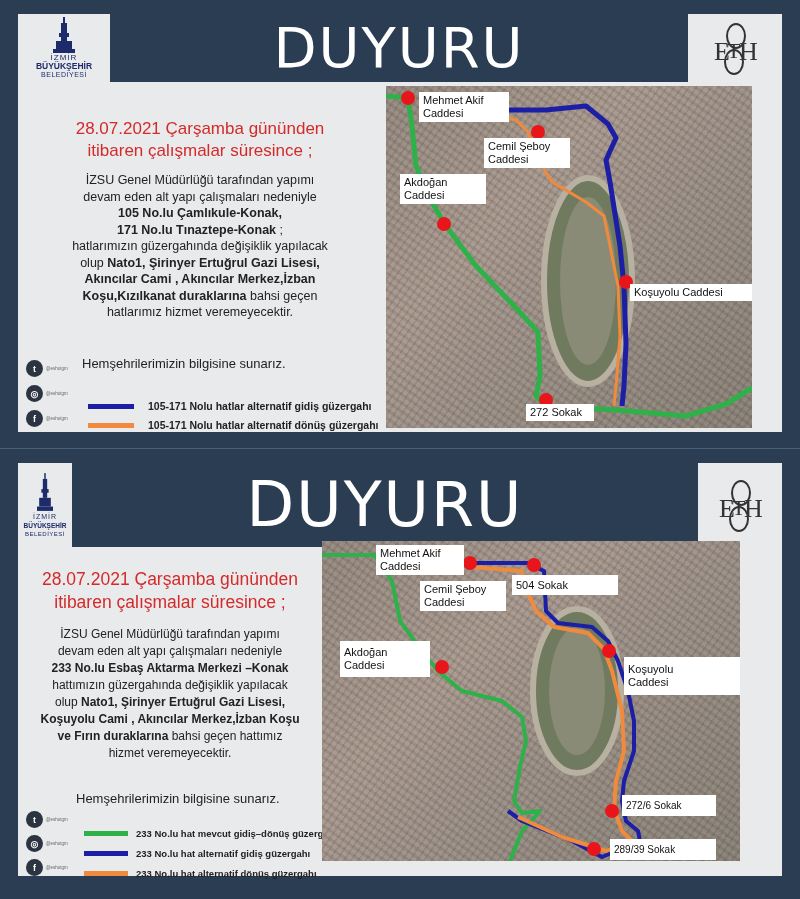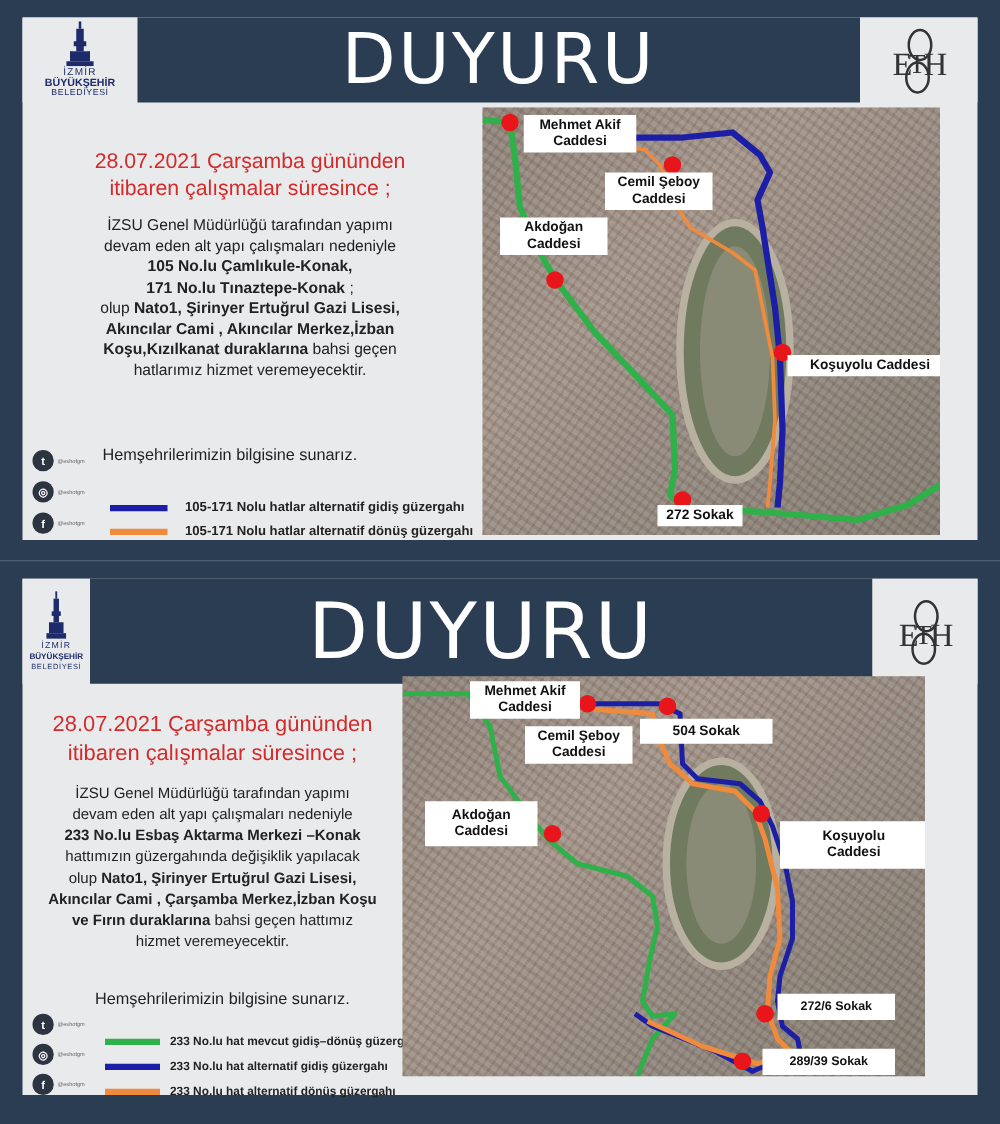--- a/index.html
+++ b/index.html
@@ -32,22 +32,22 @@
   .social .ic { width: 17px; height: 17px; border-radius: 50%; background: #2b3440; display: flex;
     align-items: center; justify-content: center; color: #fff; font-size: 9px; font-weight: bold; }
   .social .handle { font-size: 4.5px; color: #666; margin-left: 3px; }
 
   .map { position: absolute; overflow: hidden;
     background:
       repeating-linear-gradient(35deg, rgba(120,90,80,0.18) 0 3px, rgba(200,190,180,0.10) 3px 7px),
       repeating-linear-gradient(-55deg, rgba(90,80,70,0.16) 0 2px, rgba(220,210,200,0.06) 2px 6px),
       linear-gradient(135deg, #8d837a 0%, #a4968c 35%, #938a82 60%, #7f7a70 100%); }
   .map svg { position: absolute; left: 0; top: 0; }
-  .map-label { position: absolute; background: #fff; color: #111; font-weight: bold; font-size: 11px;
-    text-align: center; line-height: 13px; padding: 2px 4px; }
+  .map-label { position: absolute; background: #fff; color: #111; font-weight: normal; font-size: 11px;
+    text-align: left; line-height: 13px; padding: 2px 4px; }
 </style>
 </head>
 <body>
 
 <section class="panel p1">
   <div class="inner" style="left:18px; top:14px; width:764px; height:418px;"></div>
 
   <div class="logo-box" style="left:18px; top:14px; width:92px; height:68px;">
     <svg width="22" height="36" viewBox="0 0 22 36">
       <rect x="10" y="0" width="2" height="6" fill="#1e2b6b"></rect>
@@ -74,20 +74,21 @@
   </div>
 
   <div class="text-col" style="left:20px; top:118px; width:360px;">
     <div class="date-head">28.07.2021 Çarşamba gününden</div>
     <div class="date-head">itibaren çalışmalar süresince ;</div>
     <div class="body-text">
       <div>İZSU Genel Müdürlüğü tarafından yapımı</div>
       <div>devam eden  alt yapı çalışmaları nedeniyle</div>
       <div><b>105 No.lu Çamlıkule-Konak,</b></div>
       <div><b>171  No.lu Tınaztepe-Konak</b><span> ;</span></div>
+      <div>hatlarımızın  güzergahında değişiklik yapılacak</div>
       <div><span>olup </span><b>Nato1, Şirinyer Ertuğrul Gazi Lisesi,</b></div>
       <div><b>Akıncılar Cami , Akıncılar Merkez,İzban</b></div>
       <div><b>Koşu,Kızılkanat  duraklarına</b><span> bahsi geçen</span></div>
       <div>hatlarımız hizmet  veremeyecektir.</div>
     </div>
   </div>
 
   <div class="greeting" style="position:absolute; left:82px; top:356px;">Hemşehrilerimizin bilgisine sunarız.</div>
 
   <div class="social" style="left:26px; top:360px;">
@@ -177,21 +178,21 @@
 
   <div class="text-col" style="left:20px; top:119px; width:300px;">
     <div class="date-head" style="font-size:17.5px; line-height:23px;">28.07.2021 Çarşamba gününden</div>
     <div class="date-head" style="font-size:17.5px; line-height:23px;">itibaren çalışmalar süresince ;</div>
     <div class="body-text" style="font-size:12px; line-height:17px; margin-top:12px;">
       <div>İZSU Genel Müdürlüğü tarafından yapımı</div>
       <div>devam eden  alt yapı çalışmaları nedeniyle</div>
       <div><b>233 No.lu  Esbaş Aktarma Merkezi –Konak</b></div>
       <div>hattımızın  güzergahında değişiklik yapılacak</div>
       <div><span>olup </span><b>Nato1, Şirinyer Ertuğrul Gazi Lisesi,</b></div>
-      <div><b>Akıncılar Cami , Çarşamba Merkez,İzban Koşu</b></div>
+      <div><b>Koşuyolu Cami , Akıncılar Merkez,İzban Koşu</b></div>
       <div><b>ve Fırın duraklarına</b><span> bahsi geçen  hattımız</span></div>
       <div>hizmet veremeyecektir.</div>
     </div>
   </div>
 
   <div class="greeting" style="position:absolute; left:76px; top:342px;">Hemşehrilerimizin bilgisine sunarız.</div>
 
   <div class="social" style="left:26px; top:362px;">
     <span class="ic">t</span>
     <span class="handle">@eshotgm</span>

